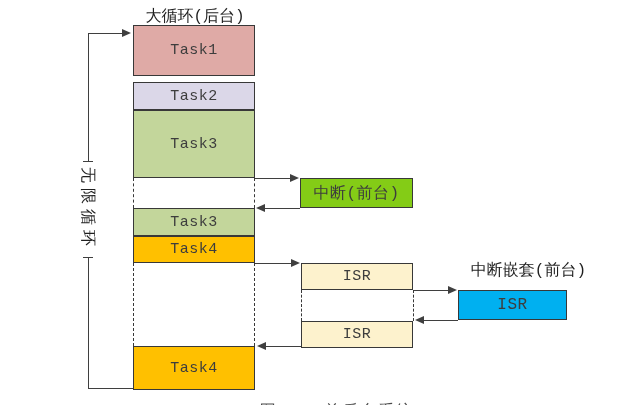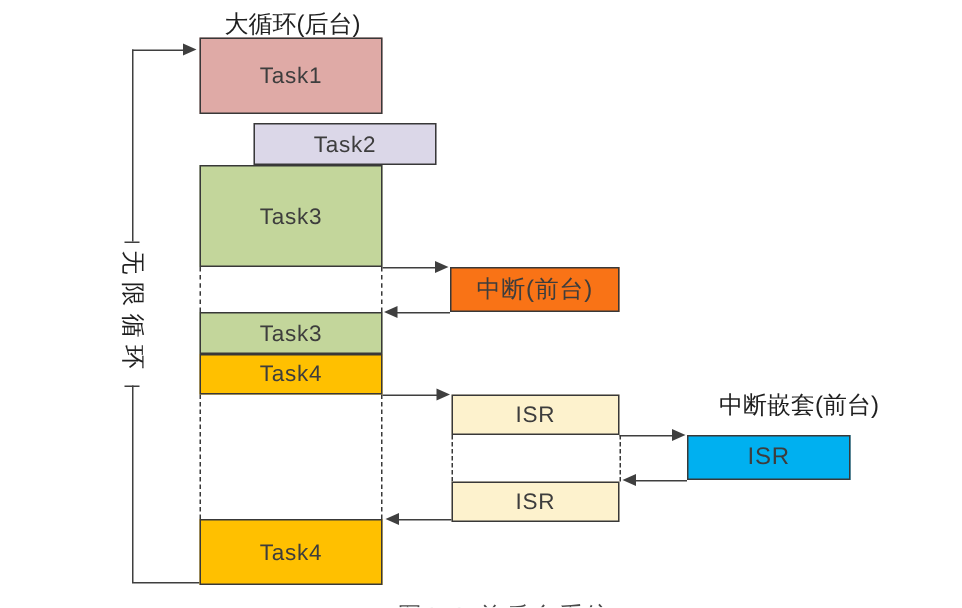--- a/index.html
+++ b/index.html
@@ -1,18 +1,18 @@
 <!DOCTYPE html>
 <html><head>
 <meta charset="utf-8">
 <style>
   html,body { margin:0; padding:0; background:#ffffff; }
   #canvas {
     position:relative; width:641px; height:405px; background:#ffffff;
-    font-family:Liberation Sans, sans-serif; overflow:hidden;
+    font-family:Liberation Mono, monospace; overflow:hidden;
   }
   .box {
     position:absolute; box-sizing:border-box; border:1px solid #383838;
     display:flex; align-items:center; justify-content:center;
     font-size:15px; color:#3d3d3d; letter-spacing:0.5px;
   }
   .gap {
     position:absolute; box-sizing:border-box;
     border-left:1px dashed #383838; border-right:1px dashed #383838;
   }
@@ -53,31 +53,31 @@
   <div class="hline" style="left:88px; top:33px; width:36px;"></div>
   <div class="ah-r" style="left:122px; top:29px;"></div>
   <div class="vline" style="left:88px; top:33px; height:128px;"></div>
   <div class="tick" style="left:83px; top:161px;"></div>
   <div id="loop-label" class="lbl">无限循环</div>
   <div class="tick" style="left:83px; top:257px;"></div>
   <div class="vline" style="left:88px; top:257px; height:131px;"></div>
   <div class="hline" style="left:88px; top:388px; width:45px;"></div>
 
   <div class="box" style="left: 133px; top: 25px; width: 122px; height: 51px; background: rgb(223, 170, 166);">Task1</div>
-  <div class="box" style="left: 133px; top: 82px; width: 122px; height: 28px; background: rgb(219, 215, 232); margin-left: 36px;">Task2</div>
+  <div class="box" style="left: 133px; top: 82px; width: 122px; height: 28px; background: rgb(219, 215, 232);">Task2</div>
   <div class="box" style="left: 133px; top: 110px; width: 122px; height: 68px; background: rgb(195, 214, 155);">Task3</div>
   <div class="gap" style="left:133px; top:178px; width:122px; height:30px;"></div>
   <div class="box" style="left: 133px; top: 208px; width: 122px; height: 28px; background: rgb(195, 214, 155);">Task3</div>
   <div class="box" style="left: 133px; top: 236px; width: 122px; height: 27px; background: rgb(255, 192, 0);">Task4</div>
   <div class="gap" style="left:133px; top:263px; width:122px; height:83px;"></div>
   <div class="box" style="left: 133px; top: 346px; width: 122px; height: 44px; background: rgb(255, 192, 0);">Task4</div>
 
   <div class="hline" style="left:255px; top:178px; width:36px;"></div>
   <div class="ah-r" style="left:290px; top:174px;"></div>
-  <div class="box" style="left: 300px; top: 178px; width: 113px; height: 30px; font-size: 16px; background: #f97316;">中断(前台)</div>
+  <div class="box" style="left: 300px; top: 178px; width: 113px; height: 30px; font-size: 16px; background: #84cc16;">中断(前台)</div>
   <div class="hline" style="left:264px; top:208px; width:36px;"></div>
   <div class="ah-l" style="left:256px; top:204px;"></div>
 
   <div class="hline" style="left:255px; top:263px; width:37px;"></div>
   <div class="ah-r" style="left:291px; top:259px;"></div>
   <div class="box" style="left: 301px; top: 263px; width: 112px; height: 27px; background: rgb(253, 242, 205);">ISR</div>
 
   <div class="hline" style="left:413px; top:290px; width:36px;"></div>
   <div class="ah-r" style="left:448px; top:286px;"></div>
   <div id="nested-title" class="lbl">中断嵌套(前台)</div>

